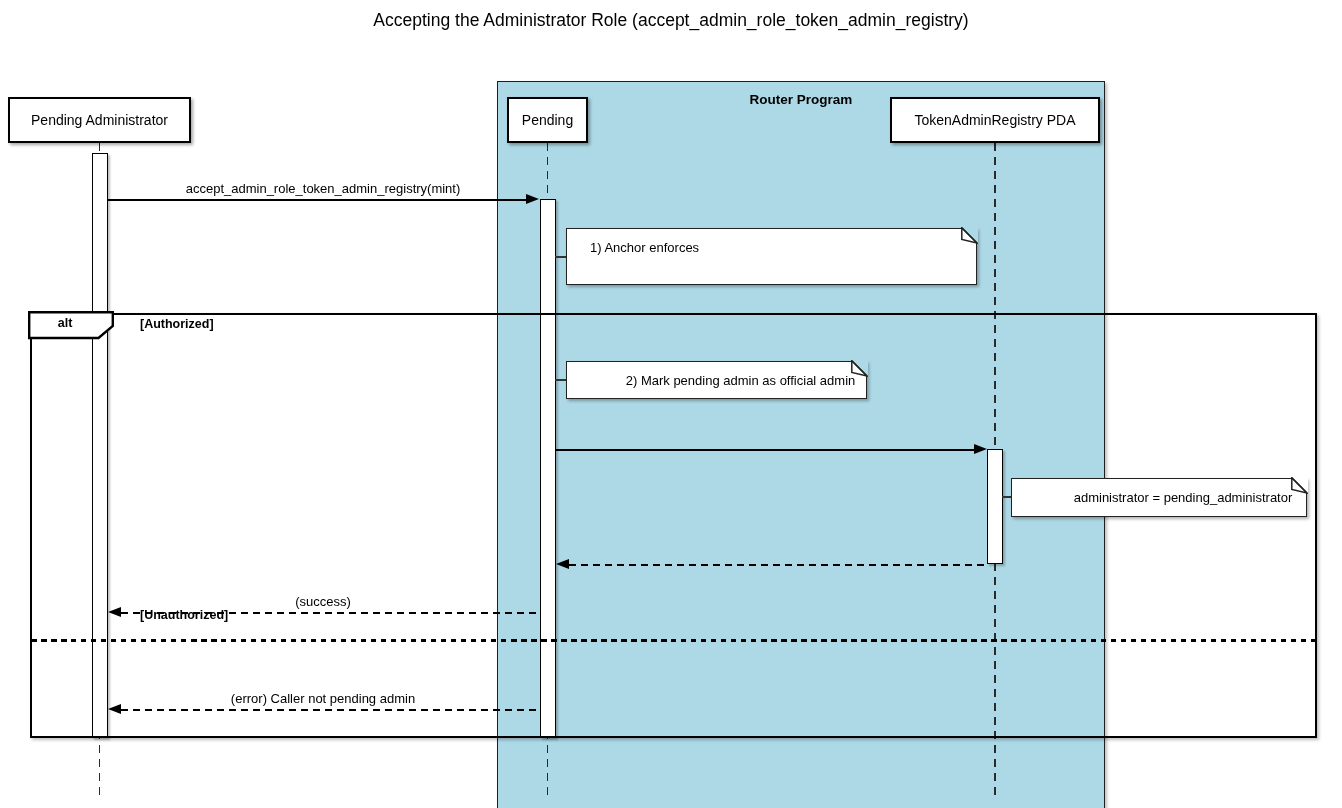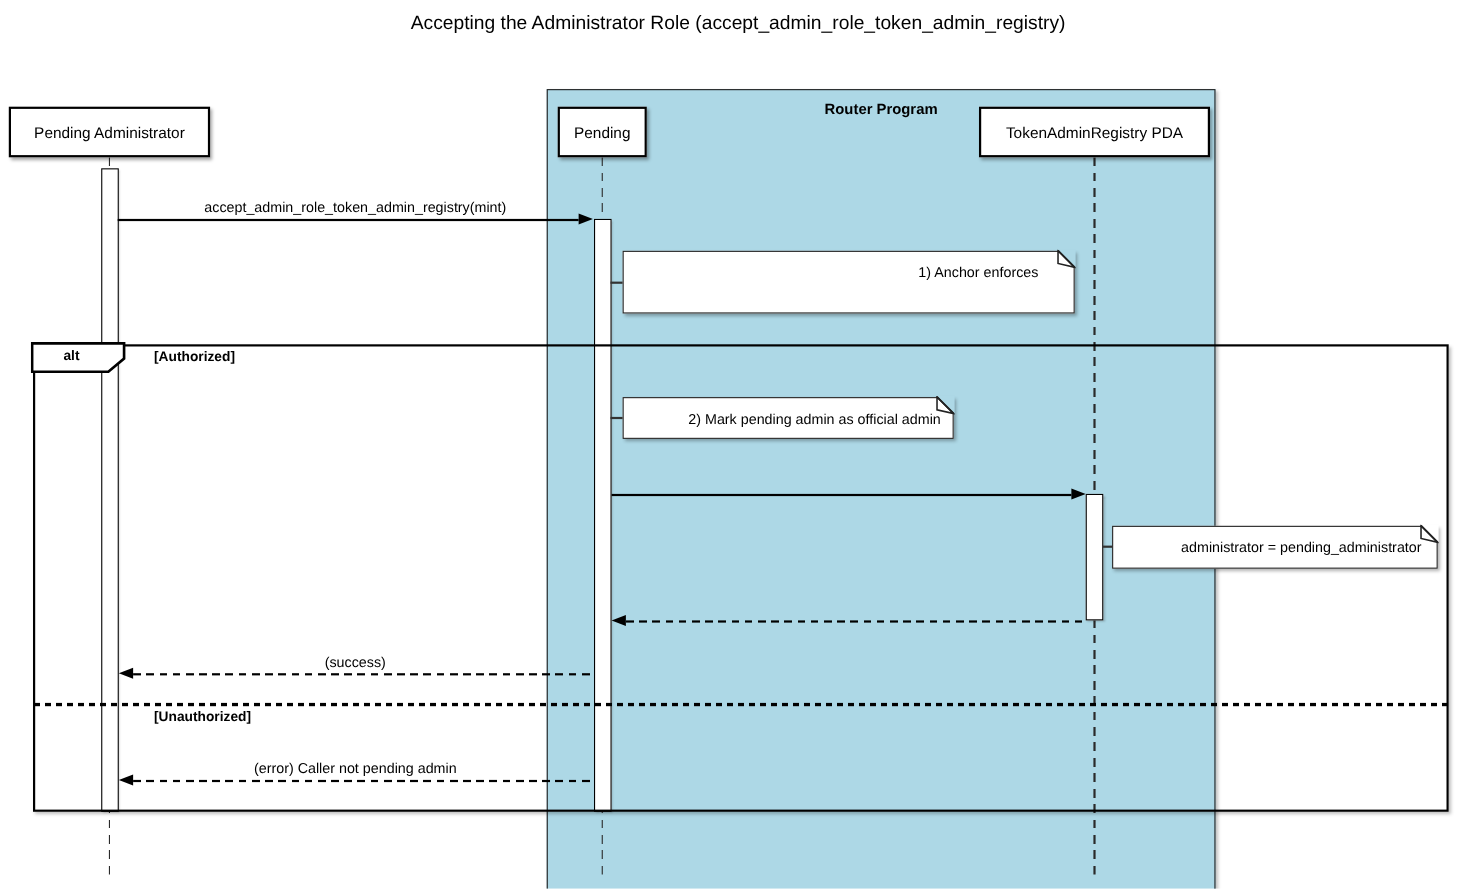--- a/index.html
+++ b/index.html
@@ -81,21 +81,21 @@
     font-size:13px; text-align:left; height:18px;
   }
 
   
   .note{
     background:#fff; border:1.5px solid #222;
     box-shadow:2px 2px 3px rgba(0,0,0,0.3);
     font-size:13px;
   }
   .note-center{display:flex; align-items:center; justify-content:center; text-align:center;padding-left:48px;}
-  .note-left{padding:9px 32px 0 23px; line-height:19.5px; text-align:right;}
+  .note-left{padding:9px 32px 0 23px; line-height:19.5px; text-align:left;}
   .note .fold{position:absolute; top:-1.6px; right:-1.6px;}
   .fold-outside-blue{fill:#ADD8E6;}
   .fold-outside-white{fill:#FFFFFF;}
   .note-line{display:block;}
 
   .note-connector{height:1.6px; background:#333;}
 </style>
 </head>
 <body>
 
@@ -185,15 +185,15 @@
       <line x1="0.8" y1="0.8" x2="16" y2="16" stroke="#222" stroke-width="1.5"></line>
     </svg>
     <span>administrator = pending_administrator</span>
   </div>
 
   <svg class="abs alt-pentagon" width="87" height="29" viewBox="0 0 87 29">
     <polygon points="1.2,1.2 84.8,1.2 84.8,15 70.5,27 1.2,27" fill="#ffffff" stroke="#000" stroke-width="2.4"></polygon>
   </svg>
   <div class="abs alt-operator">alt</div>
   <div class="abs guard" style="top:317px;">[Authorized]</div>
-  <div class="abs guard" style="top:644px;text-align:right;">[Unauthorized]</div>
+  <div class="abs guard" style="top:608px;text-align:right;">[Unauthorized]</div>
 
 </div>
 
 </body></html>

